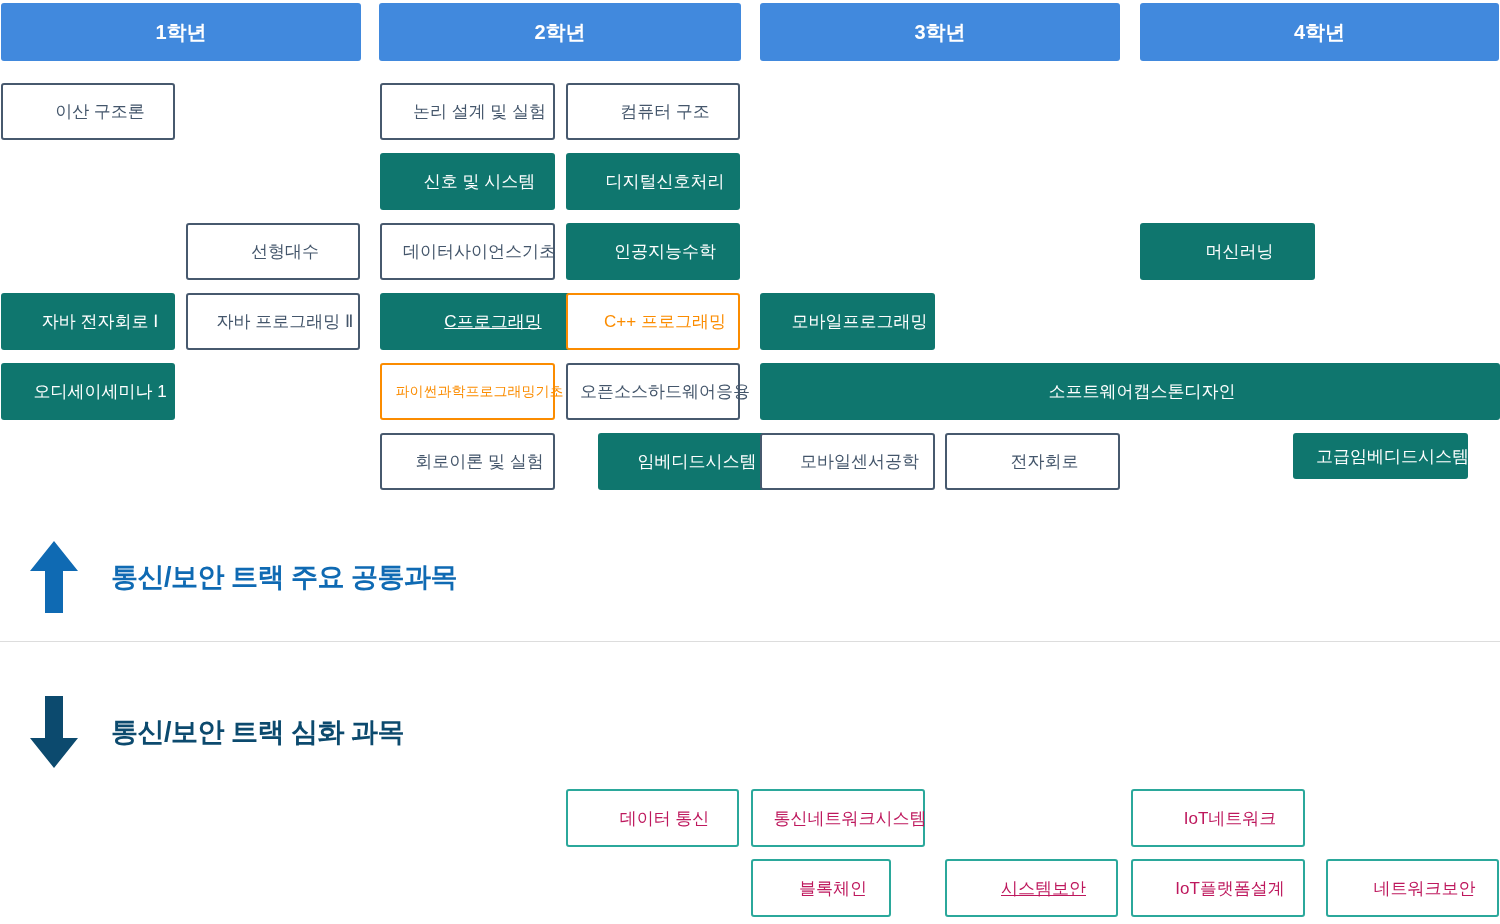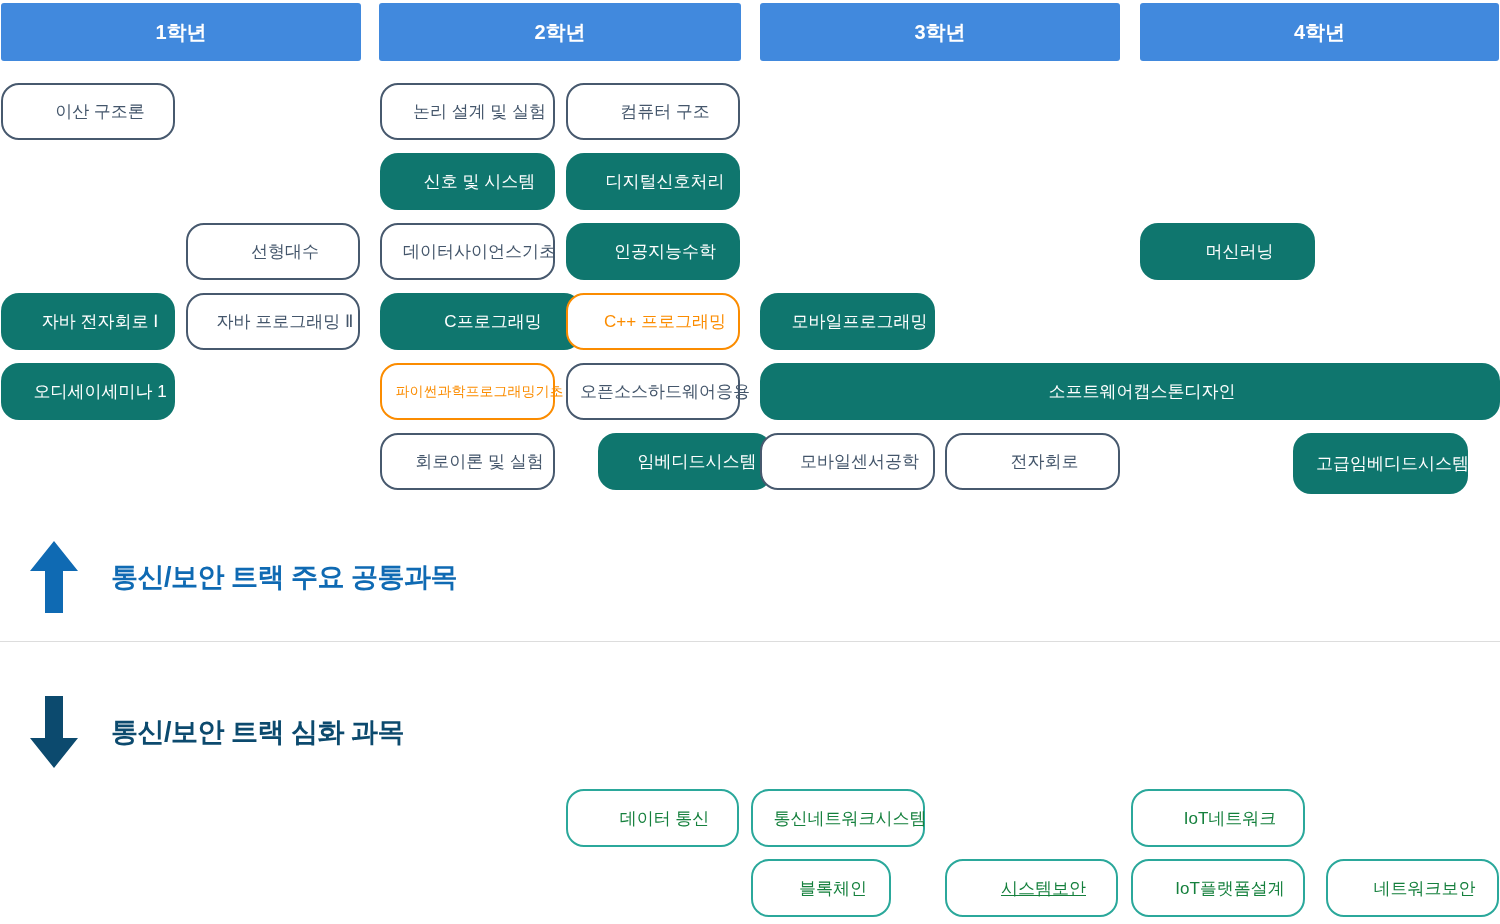--- a/index.html
+++ b/index.html
@@ -8,28 +8,28 @@
   .year-header{
     position:absolute;top:3px;height:58px;
     background:#4189dd;color:#ffffff;
     font-size:20px;font-weight:700;
     display:flex;align-items:center;justify-content:center;
     border-radius:3px;box-sizing:border-box;
   }
   .course,.track-course{
     position:absolute;box-sizing:border-box;
     display:flex;align-items:center;justify-content:center;
-    border-radius:18px;font-size:17px;white-space:nowrap;
+    border-radius:3px;font-size:17px;white-space:nowrap;
     text-align:center;
     padding-left:24px;
   }
   .filled-orange{background:#0f766e;color:#ffffff;}
   .outline-navy{background:#ffffff;border:2px solid #47596e;color:#44566b;}
   .outline-orange{background:#ffffff;border:2px solid #fb8c00;color:#fb8c00;}
-  .track-course{background:#ffffff;border:2px solid #2ba89b;color:#15803d;}
+  .track-course{background:#ffffff;border:2px solid #2ba89b;color:#be185d;}
   .legend{position:absolute;display:flex;align-items:center;}
   .legend-common{left:30px;top:541px;color:#0f6ab3;}
   .legend-advanced{left:30px;top:696px;color:#0c4a6e;}
   .legend .arrow{width:48px;height:72px;display:block;flex:0 0 auto;}
   .legend .legend-label{margin-left:33px;font-size:27px;font-weight:700;letter-spacing:-0.5px;}
   .divider{position:absolute;left:0;top:641px;width:1500px;height:0;border-top:1px solid #dddddd;}
 </style>
 </head>
 <body>
 
@@ -59,32 +59,32 @@
     <div class="course outline-navy" style="left: 380px; width: 175px; top: 83px; height: 57px;">논리 설계 및 실험</div>
     <div class="course outline-navy" style="left: 566px; width: 174px; top: 83px; height: 57px;">컴퓨터 구조</div>
     <div class="course filled-orange" style="left: 380px; width: 175px; top: 153px; height: 57px;">신호 및 시스템</div>
     <div class="course filled-orange" style="left: 566px; width: 174px; top: 153px; height: 57px;">디지털신호처리</div>
     <div class="course outline-navy" style="left: 186px; width: 174px; top: 223px; height: 57px;">선형대수</div>
     <div class="course outline-navy" style="left: 380px; width: 175px; top: 223px; height: 57px;">데이터사이언스기초</div>
     <div class="course filled-orange" style="left: 566px; width: 174px; top: 223px; height: 57px;">인공지능수학</div>
     <div class="course filled-orange" style="left: 1140px; width: 175px; top: 223px; height: 57px;">머신러닝</div>
     <div class="course filled-orange" style="left: 1px; width: 174px; top: 293px; height: 57px;">자바 전자회로 Ⅰ</div>
     <div class="course outline-navy" style="left: 186px; width: 174px; top: 293px; height: 57px;">자바 프로그래밍 Ⅱ</div>
-    <div class="course filled-orange" style="left: 380px; width: 202px; top: 293px; height: 57px;">C프로그래밍</div>
+    <div class="course filled-orange" style="left: 380px; width: 202px; top: 293px; height: 57px; text-decoration: underline;">C프로그래밍</div>
     <div class="course outline-orange" style="left: 566px; width: 174px; top: 293px; height: 57px;">C++ 프로그래밍</div>
     <div class="course filled-orange" style="left: 760px; width: 175px; top: 293px; height: 57px;">모바일프로그래밍</div>
     <div class="course filled-orange" style="left: 1px; width: 174px; top: 363px; height: 57px;">오디세이세미나 1</div>
     <div class="course outline-orange" style="left: 380px; width: 175px; top: 363px; height: 57px; font-size: 14px;">파이썬과학프로그래밍기초</div>
     <div class="course outline-navy" style="left: 566px; width: 174px; top: 363px; height: 57px;">오픈소스하드웨어응용</div>
     <div class="course filled-orange" style="left: 760px; width: 740px; top: 363px; height: 57px;">소프트웨어캡스톤디자인</div>
     <div class="course outline-navy" style="left: 380px; width: 175px; top: 433px; height: 57px;">회로이론 및 실험</div>
     <div class="course filled-orange" style="left: 566px; width: 174px; top: 433px; height: 57px; margin-left: 32px;">임베디드시스템</div>
     <div class="course outline-navy" style="left: 760px; width: 175px; top: 433px; height: 57px;">모바일센서공학</div>
     <div class="course outline-navy" style="left: 945px; width: 175px; top: 433px; height: 57px;">전자회로</div>
-    <div class="course filled-orange" style="left: 1293px; width: 175px; top: 433px; height: 61px; font-family: Liberation Serif, serif;">고급임베디드시스템</div>
+    <div class="course filled-orange" style="left: 1293px; width: 175px; top: 433px; height: 46px; font-family: Liberation Serif, serif;">고급임베디드시스템</div>
     <div class="track-course" style="left: 566px; width: 173px; top: 789px; height: 58px;">데이터 통신</div>
     <div class="track-course" style="left: 751px; width: 174px; top: 789px; height: 58px;">통신네트워크시스템</div>
     <div class="track-course" style="left: 1131px; width: 174px; top: 789px; height: 58px;">IoT네트워크</div>
     <div class="track-course" style="left: 751px; width: 140px; top: 859px; height: 58px;">블록체인</div>
     <div class="track-course" style="left: 945px; width: 173px; top: 859px; height: 58px; text-decoration: underline;">시스템보안</div>
     <div class="track-course" style="left: 1131px; width: 174px; top: 859px; height: 58px;">IoT플랫폼설계</div>
     <div class="track-course" style="left: 1326px; width: 173px; top: 859px; height: 58px;">네트워크보안</div>
   </div>
 
 </body></html>

